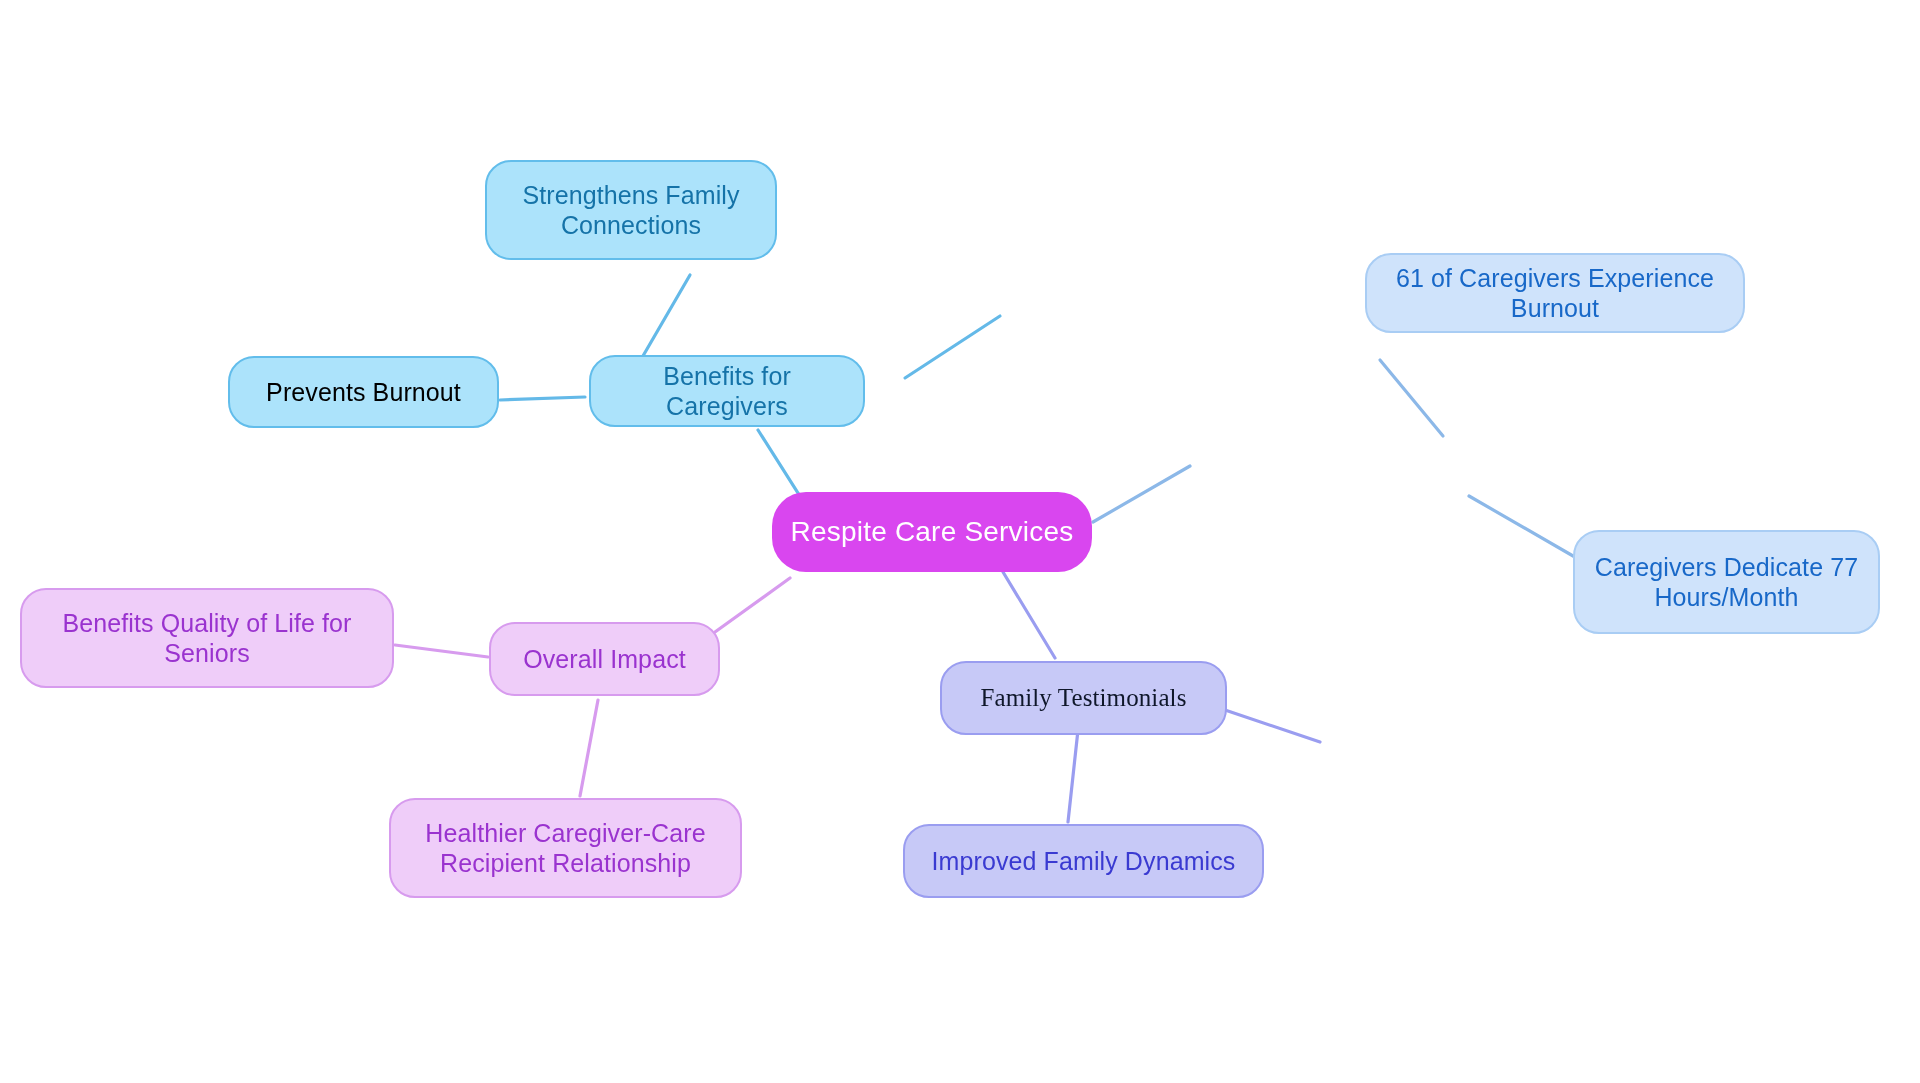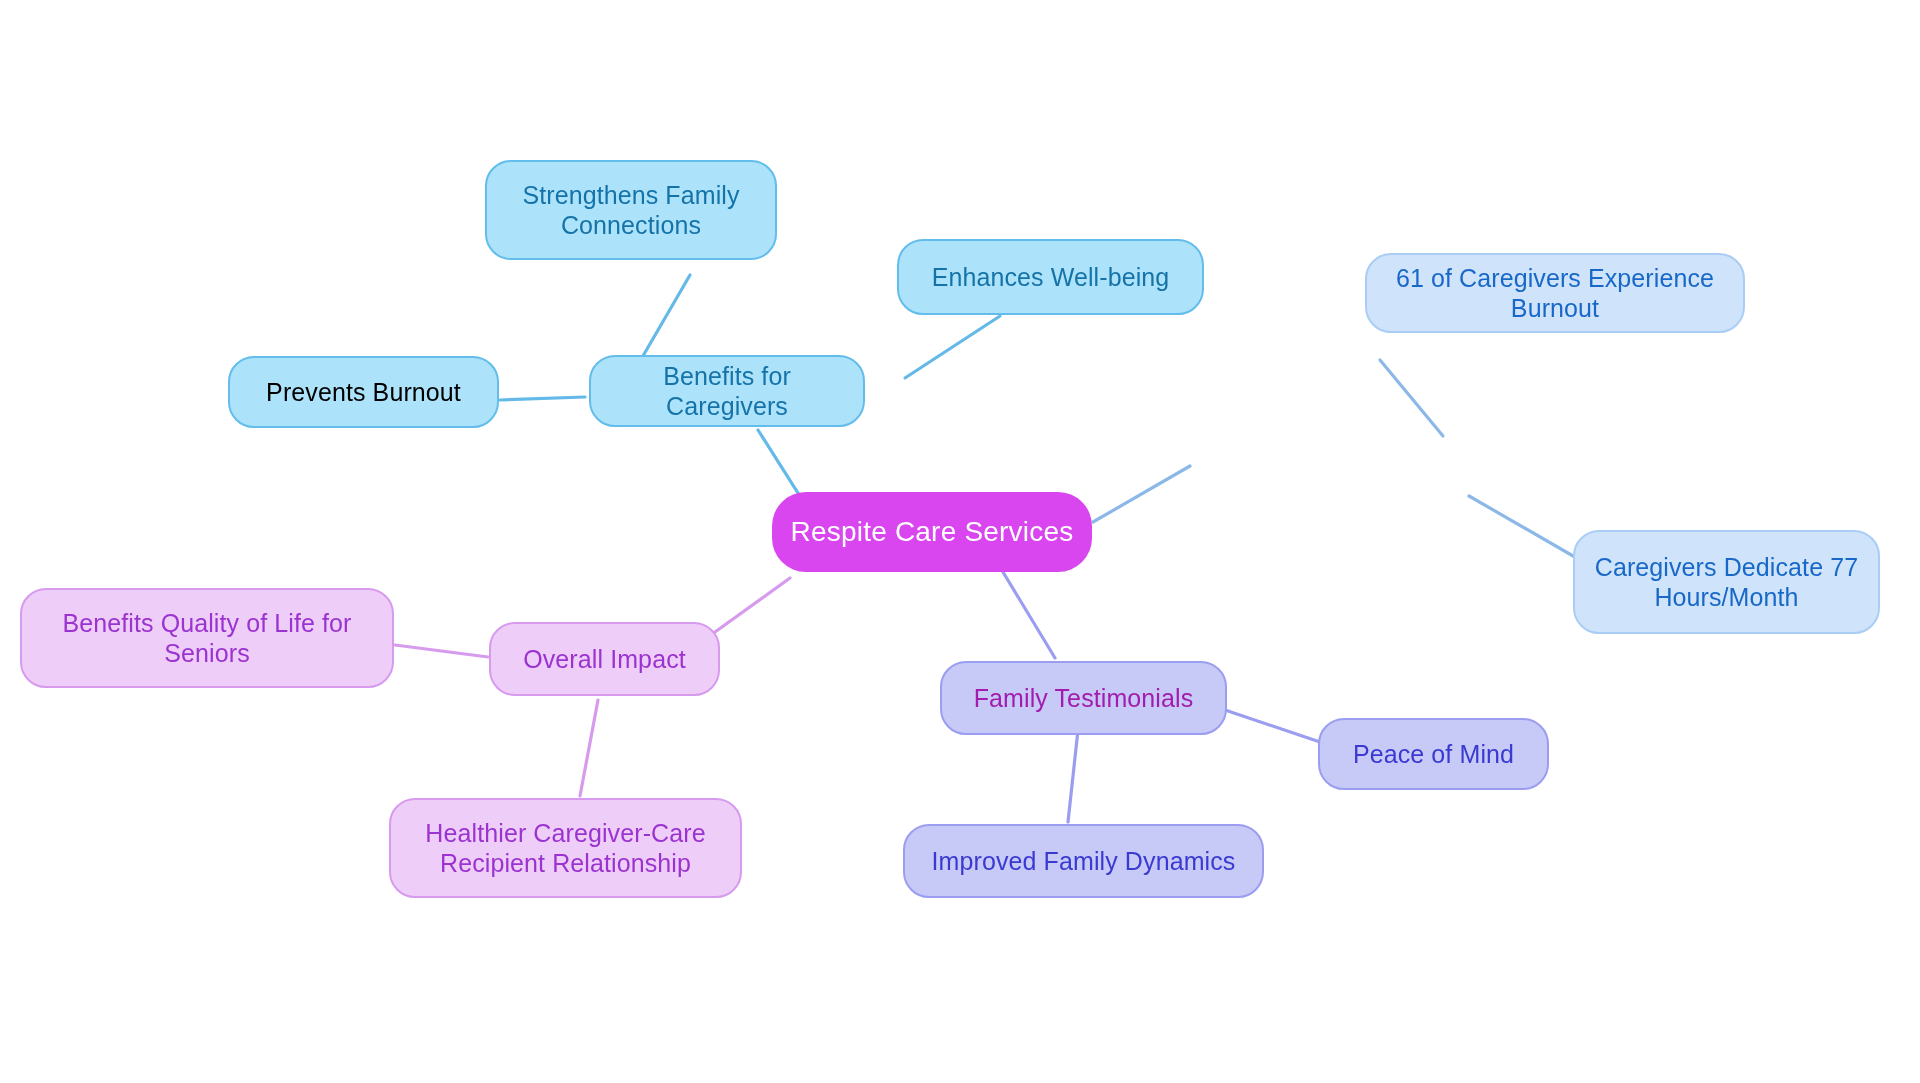--- a/index.html
+++ b/index.html
@@ -89,34 +89,32 @@
     <line x1="598" y1="700" x2="580" y2="796" stroke="#d79bee" stroke-width="3.2" stroke-linecap="round"></line>
   </svg>
 
   <div class="node root" style="left:772px; top:492px; width:320px; height:80px; background:#d946ef; color:#ffffff;">Respite Care Services</div>
 
   <div class="node branch" style="left:589px; top:355px; width:276px; height:72px; background:#ace3fb; border-color:#62bdeb; color:#1573a8;">Benefits for Caregivers</div>
 
   <div class="node leaf" style="left:485px; top:160px; width:292px; height:100px; background:#ace3fb; border-color:#62bdeb; color:#1573a8;">Strengthens Family
 Connections</div>
 
-  <div class="node leaf" style="left:897px; top:239px; width:307px; height:76px; background:#ace3fb; border-color:#62bdeb; color:#1573a8;">Enhances Well-being</div>
 
   <div class="node leaf" style="left:228px; top:356px; width:271px; height:72px; background:#ace3fb; border-color:#62bdeb; color:#000000;">Prevents Burnout</div>
 
 
   <div class="node leaf" style="left:1365px; top:253px; width:380px; height:80px; background:#cfe3fb; border-color:#a9cdf4; color:#1868c8;">61 of Caregivers Experience
 Burnout</div>
 
   <div class="node leaf" style="left:1573px; top:530px; width:307px; height:104px; background:#cfe3fb; border-color:#a9cdf4; color:#1868c8;">Caregivers Dedicate 77
 Hours/Month</div>
 
-  <div class="node branch" style="left:940px; top:661px; width:287px; height:74px; background:#c7c9f7; border-color:#9a9df0; color:#a21caf;">Family Testimonials</div>
+  <div class="node branch" style="left:940px; top:661px; width:287px; height:74px; background:#c7c9f7; border-color:#9a9df0; color:#0f172a;font-family:Liberation Serif, serif;">Family Testimonials</div>
 
-  <div class="node leaf" style="left:1318px; top:718px; width:231px; height:72px; background:#c7c9f7; border-color:#9a9df0; color:#3a3ad1;">Peace of Mind</div>
 
   <div class="node leaf" style="left:887px; top:824px; width:361px; height:74px; background:#c7c9f7; border-color:#9a9df0; color:#3a3ad1;margin-left:16px;">Improved Family Dynamics</div>
 
   <div class="node branch" style="left:489px; top:622px; width:231px; height:74px; background:#efcdf9; border-color:#d79bee; color:#9a33cf;">Overall Impact</div>
 
   <div class="node leaf" style="left:20px; top:588px; width:374px; height:100px; background:#efcdf9; border-color:#d79bee; color:#9a33cf;">Benefits Quality of Life for
 Seniors</div>
 
   <div class="node leaf" style="left:389px; top:798px; width:353px; height:100px; background:#efcdf9; border-color:#d79bee; color:#9a33cf;">Healthier Caregiver-Care
 Recipient Relationship</div>

